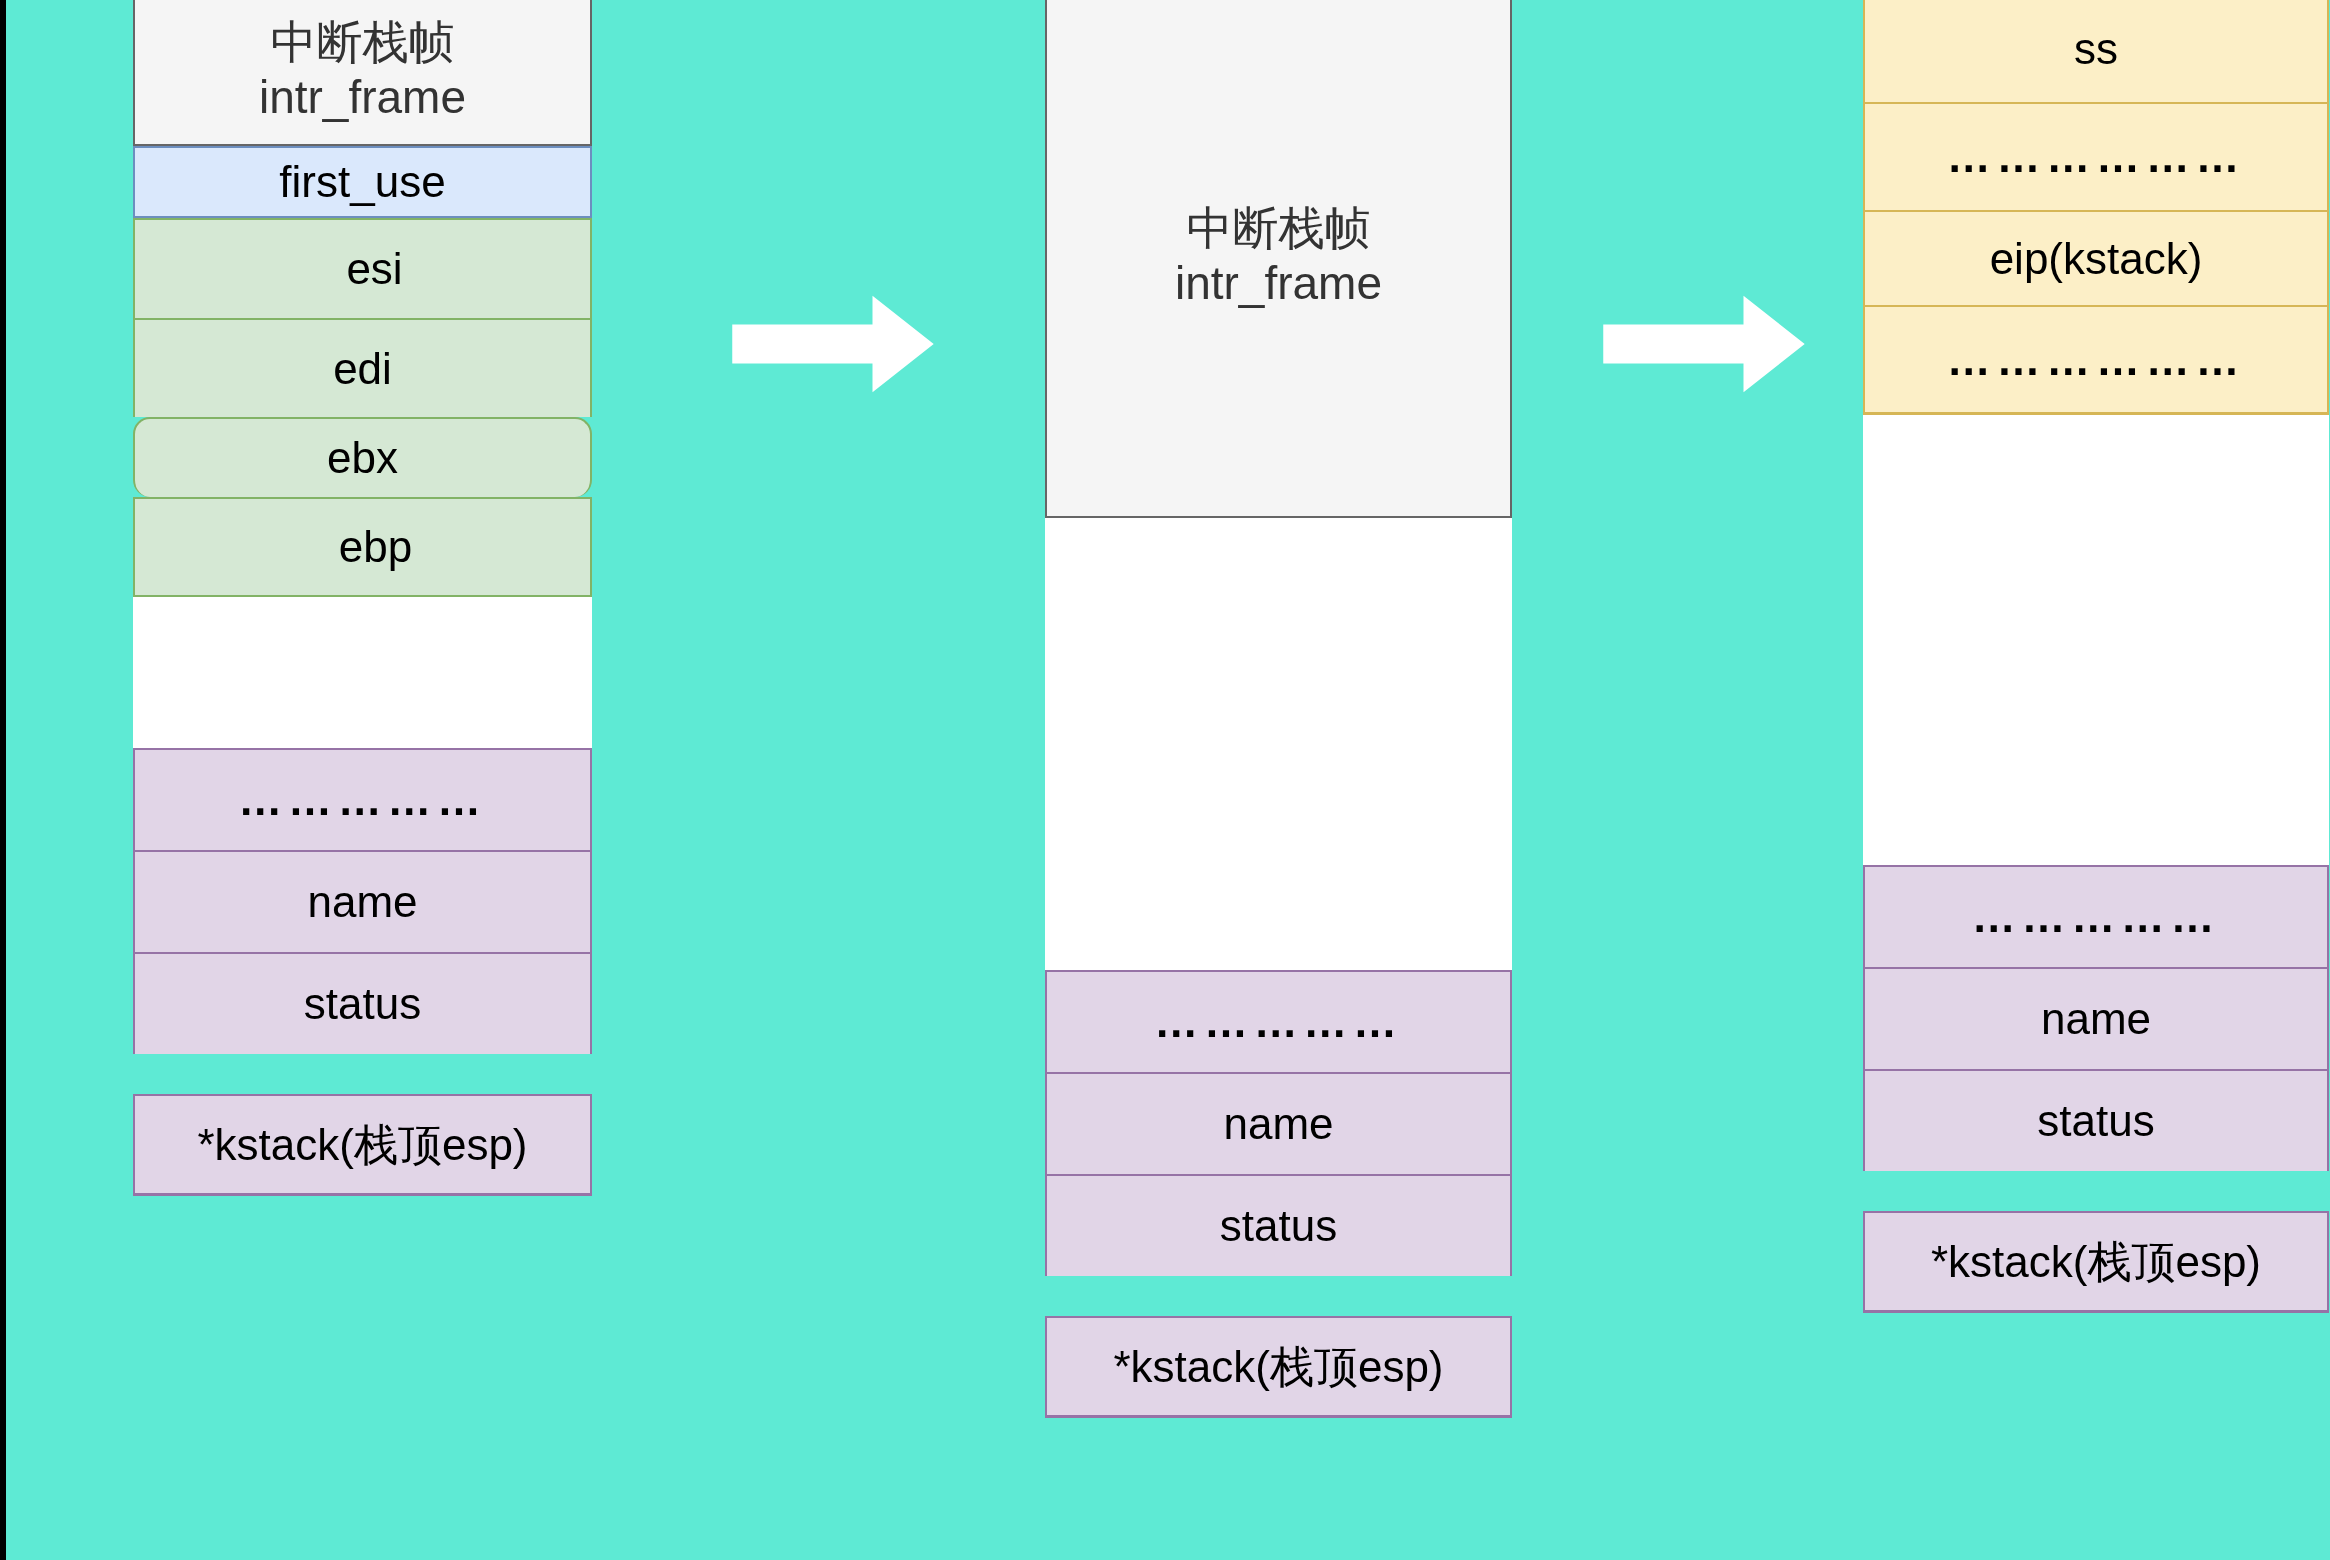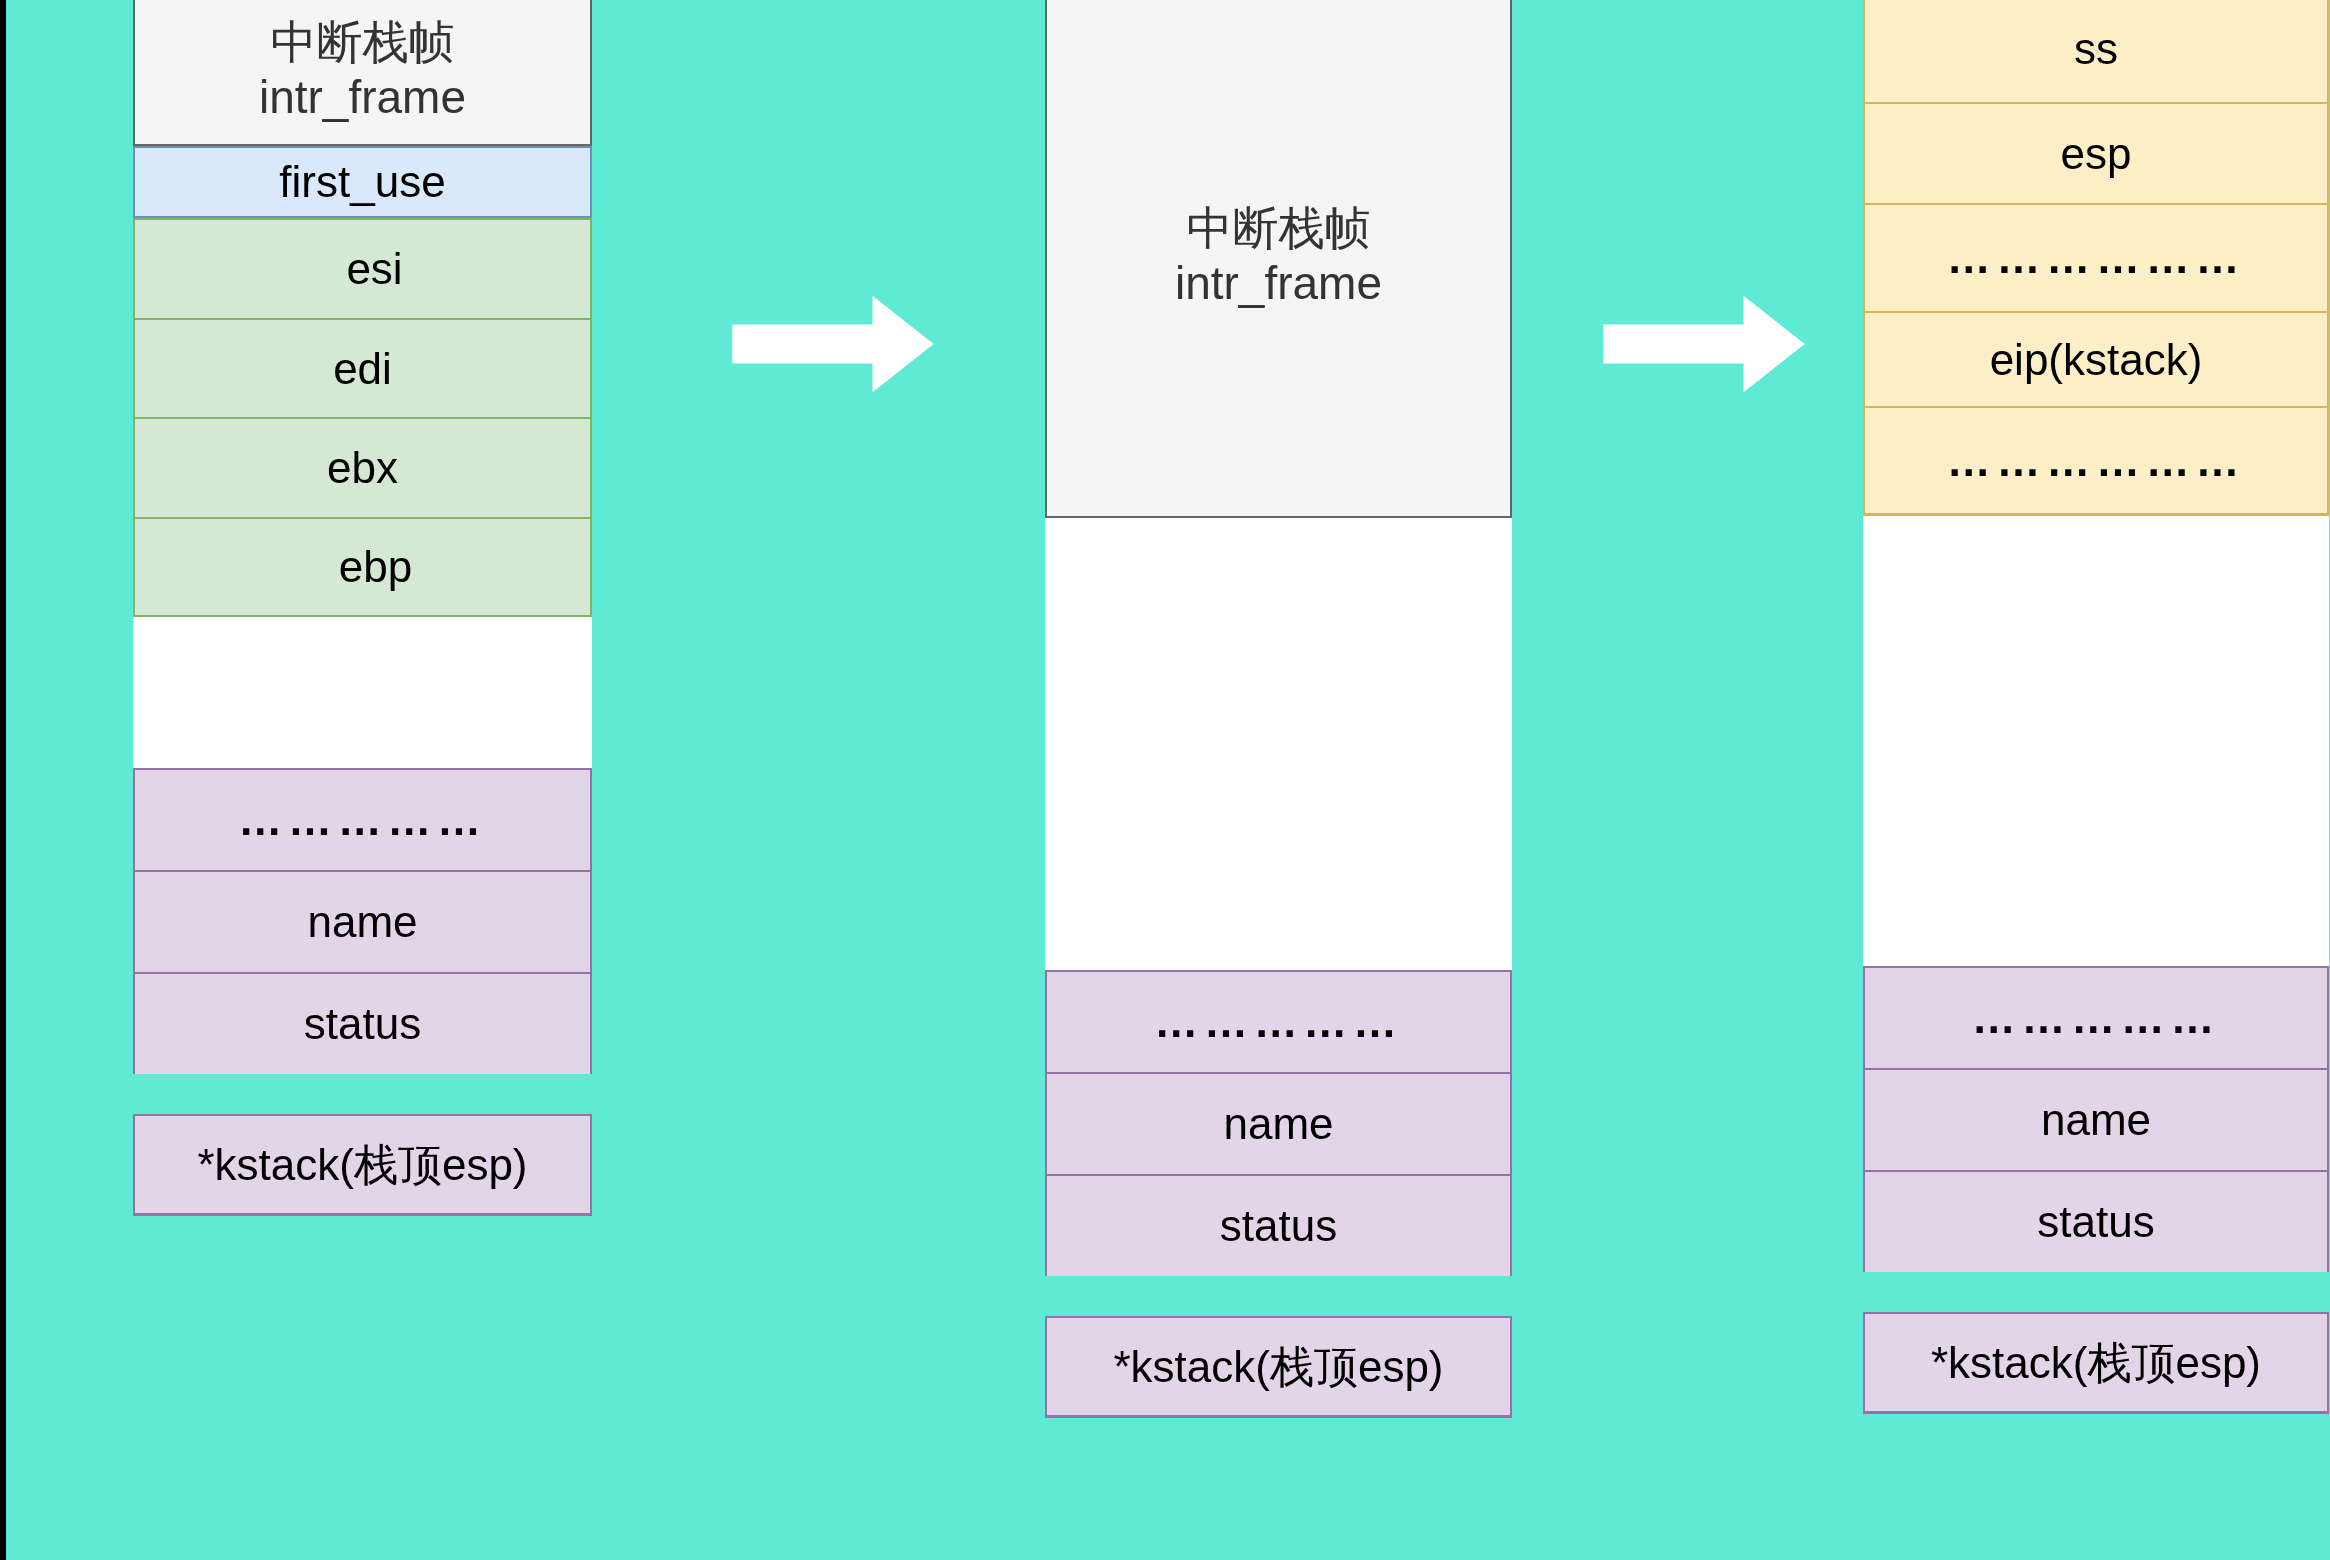--- a/index.html
+++ b/index.html
@@ -123,21 +123,21 @@
       <span class="line">中断栈帧</span>
       <span class="line">intr_frame</span>
     </div>
 
     <div class="cell cell-blue" style="height:72px;">first_use</div>
 
     <div class="cell cell-green" style="height:100px;padding-left:24px;">esi</div>
 
     <div class="cell cell-green" style="height:99px;">edi</div>
 
-    <div class="cell cell-green" style="height:100px;">ebx</div>
+    <div class="cell cell-green" style="height:80px;border-radius:17px;">ebx</div>
 
     <div class="cell cell-green last" style="height:100px;">ebp</div>
 
     <div class="cell cell-white" style="height:151px;"></div>
 
     <div class="cell cell-purple" style="height:102px;">
       <span class="dots">……………</span>
     </div>
 
     <div class="cell cell-purple" style="height:102px;">name</div>
@@ -176,21 +176,20 @@
   <div class="arrow arrow-2">
     <svg viewBox="0 0 280 130" preserveAspectRatio="none" aria-hidden="true">
       <polygon points="25,42 190,42 190,8 262,65 190,122 190,88 25,88" fill="#ffffff"></polygon>
     </svg>
   </div>
 
   <div class="column col-3">
 
     <div class="cell cell-yellow" style="height:109px;">ss</div>
 
-    <div class="cell cell-yellow" style="height:101px;">esp</div>
 
     <div class="cell cell-yellow" style="height:108px;">
       <span class="dots">………………</span>
     </div>
 
     <div class="cell cell-yellow" style="height:95px;">eip(kstack)</div>
 
     <div class="cell cell-yellow last" style="height:110px;">
       <span class="dots">………………</span>
     </div>

